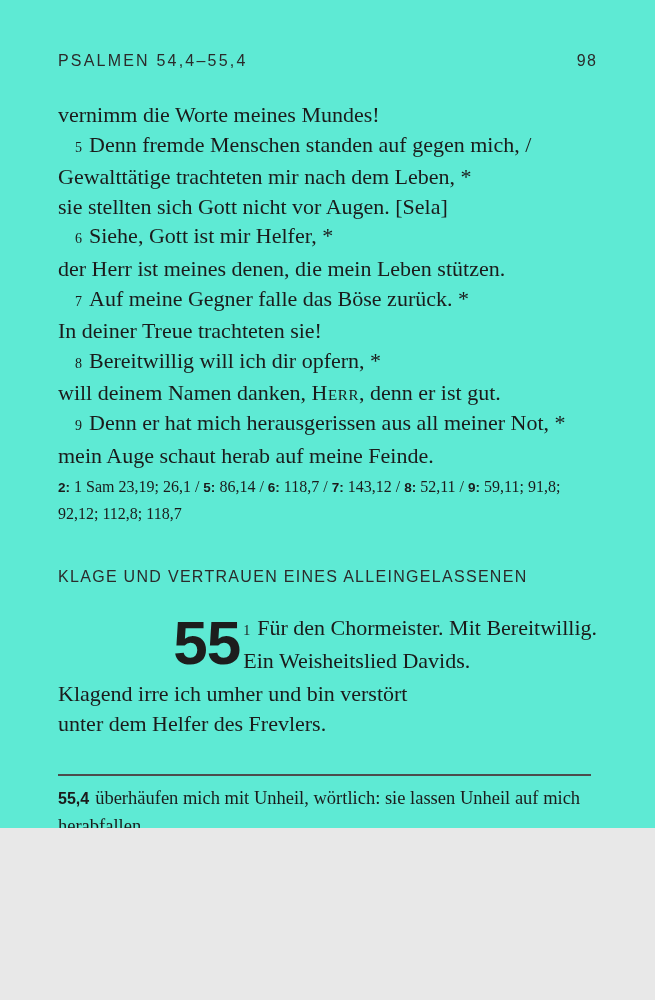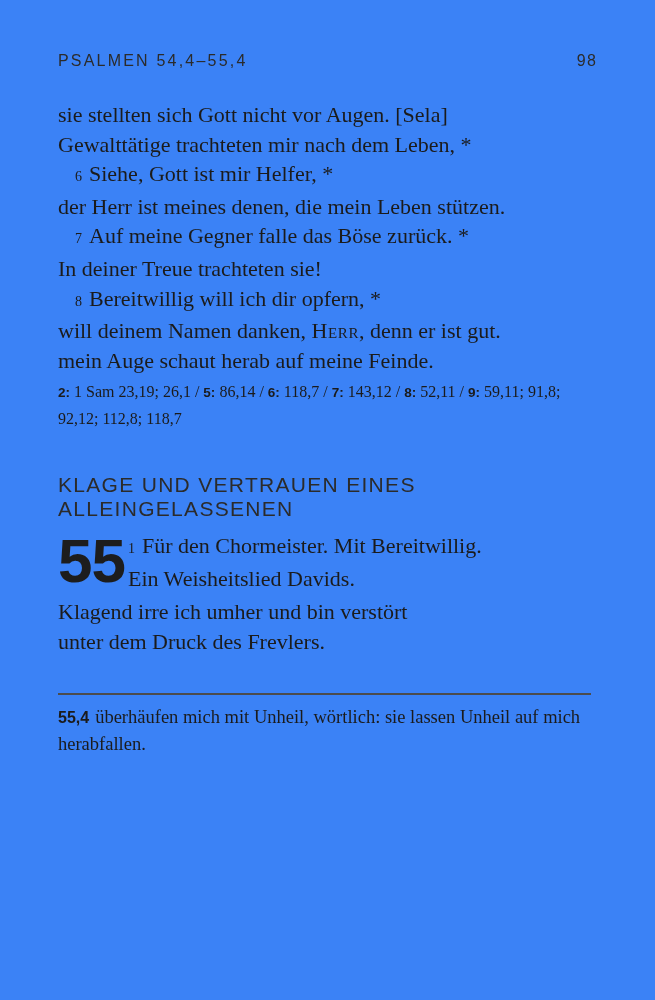--- a/index.html
+++ b/index.html
@@ -1,22 +1,22 @@
 <!DOCTYPE html>
 <html lang="de"><head>
 <meta charset="utf-8">
 <style>
   html, body { margin: 0; padding: 0; }
   body { background: #e8e8e8; }
   .page {
     position: relative;
     width: 655px;
-    height: 1000px;
+    height: 828px;
     margin: 0 auto;
-    background: #3b82f6;
+    background: #5eead4;
     box-sizing: border-box;
     padding: 52px 58px 0 58px;
     color: #1b1b1b;
     font-family: "Liberation Serif", serif;
     overflow: hidden;
   }
   
   .runhead {
     display: flex;
     justify-content: space-between;
@@ -53,30 +53,31 @@
   .ref-label {
     font-family: "Liberation Sans", sans-serif;
     font-weight: 700;
     font-size: 13.5px;
   }
 
   
   .section-heading {
     margin-top: 42px;
     font-family: "Liberation Sans", sans-serif;
-    font-size: 21px;
+    font-size: 16px;
     letter-spacing: 1.3px;
     color: #2b2b2b;
   }
 
   
   .chapter-open {
-    margin-top: 10px;
+    margin-top: 27px;
     display: flex;
     align-items: flex-start;
+    justify-content: flex-end;
   }
   .chapter-num {
     font-family: "Liberation Sans", sans-serif;
     font-weight: 700;
     font-size: 62px;
     line-height: 59px;
     letter-spacing: -1px;
     color: #1d1d1d;
     margin-right: 3px;
   }
@@ -109,46 +110,49 @@
 <body>
 
 <div class="page">
 
   <div class="runhead">
     <span>PSALMEN 54,4–55,4</span>
     <span class="pgnum">98</span>
   </div>
 
   <div class="psalm-block" id="p54-lines">
+      <div class="pline"><span>vernimm die Worte meines Mundes!</span></div>
+      <div class="pline vstart"><span class="vnum">5</span><span>Denn fremde Menschen standen auf gegen mich, /</span></div>
+      <div class="pline"><span>Gewalttätige trachteten mir nach dem Leben, *</span></div>
       <div class="pline"><span>sie stellten sich Gott nicht vor Augen. [Sela]</span></div>
-      <div class="pline"><span>Gewalttätige trachteten mir nach dem Leben, *</span></div>
       <div class="pline vstart"><span class="vnum">6</span><span>Siehe, Gott ist mir Helfer, *</span></div>
       <div class="pline"><span>der Herr ist meines denen, die mein Leben stützen.</span></div>
       <div class="pline vstart"><span class="vnum">7</span><span>Auf meine Gegner falle das Böse zurück. *</span></div>
       <div class="pline"><span>In deiner Treue trachteten sie!</span></div>
       <div class="pline vstart"><span class="vnum">8</span><span>Bereitwillig will ich dir opfern, *</span></div>
       <div class="pline"><span>will deinem Namen danken, </span><span class="sc">Herr</span><span>, denn er ist gut.</span></div>
+      <div class="pline vstart"><span class="vnum">9</span><span>Denn er hat mich herausgerissen aus all meiner Not, *</span></div>
       <div class="pline"><span>mein Auge schaut herab auf meine Feinde.</span></div>
     </div>
 
   <div class="refs" id="p54-refs"><span class="ref-label">2:</span><span> 1 Sam 23,19; 26,1 / </span><span class="ref-label">5:</span><span> 86,14 / </span><span class="ref-label">6:</span><span> 118,7 / </span><span class="ref-label">7:</span><span> 143,12 / </span><span class="ref-label">8:</span><span> 52,11 / </span><span class="ref-label">9:</span><span> 59,11; 91,8; 92,12; 112,8; 118,7</span></div>
 
   <div class="section-heading">KLAGE UND VERTRAUEN EINES ALLEINGELASSENEN</div>
 
   <div class="chapter-open">
     <div class="chapter-num">55</div>
     <div class="chapter-intro" id="p55-intro">
         <div class="pline vstart"><span class="vnum">1</span><span>Für den Chormeister. Mit Bereitwillig.</span></div>
         <div class="pline"><span>Ein Weisheitslied Davids.</span></div>
       </div>
   </div>
 
   <div class="psalm-block-2" id="p55-lines">
       <div class="pline"><span>Klagend irre ich umher und bin verstört</span></div>
-      <div class="pline"><span>unter dem Druck des Frevlers.</span></div>
+      <div class="pline"><span>unter dem Helfer des Frevlers.</span></div>
     </div>
 
   <div class="foot-rule"></div>
 
   <div class="footnote">
     <span class="fn-label">55,4</span><span>überhäufen mich mit Unheil, wörtlich: sie lassen Unheil auf mich herabfallen.</span>
   </div>
 
 </div>
 

